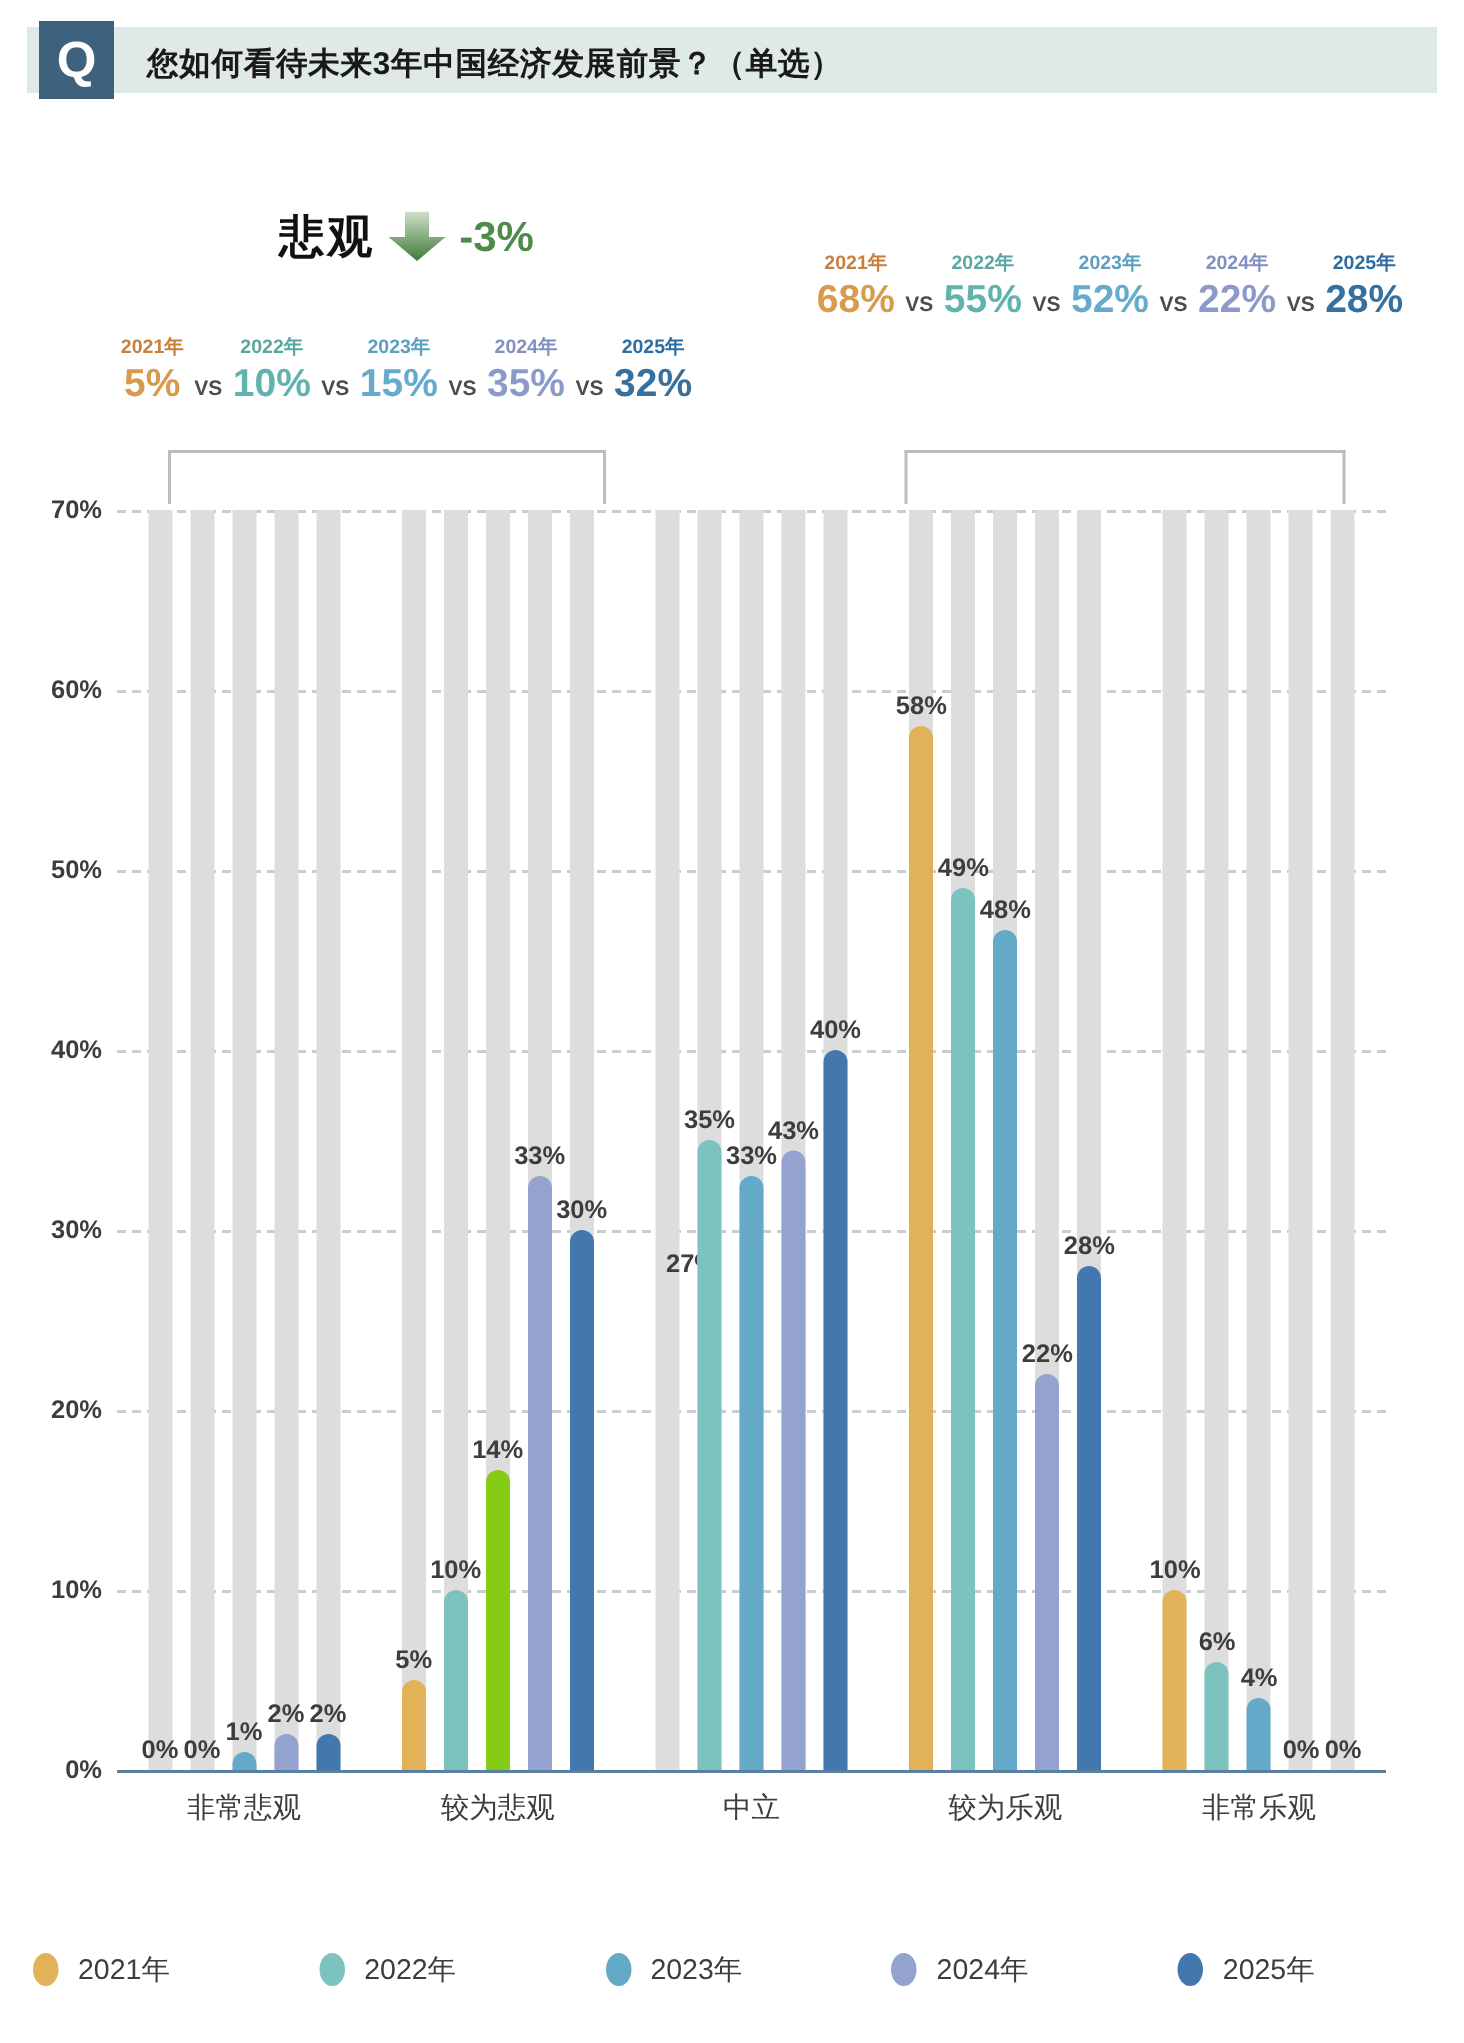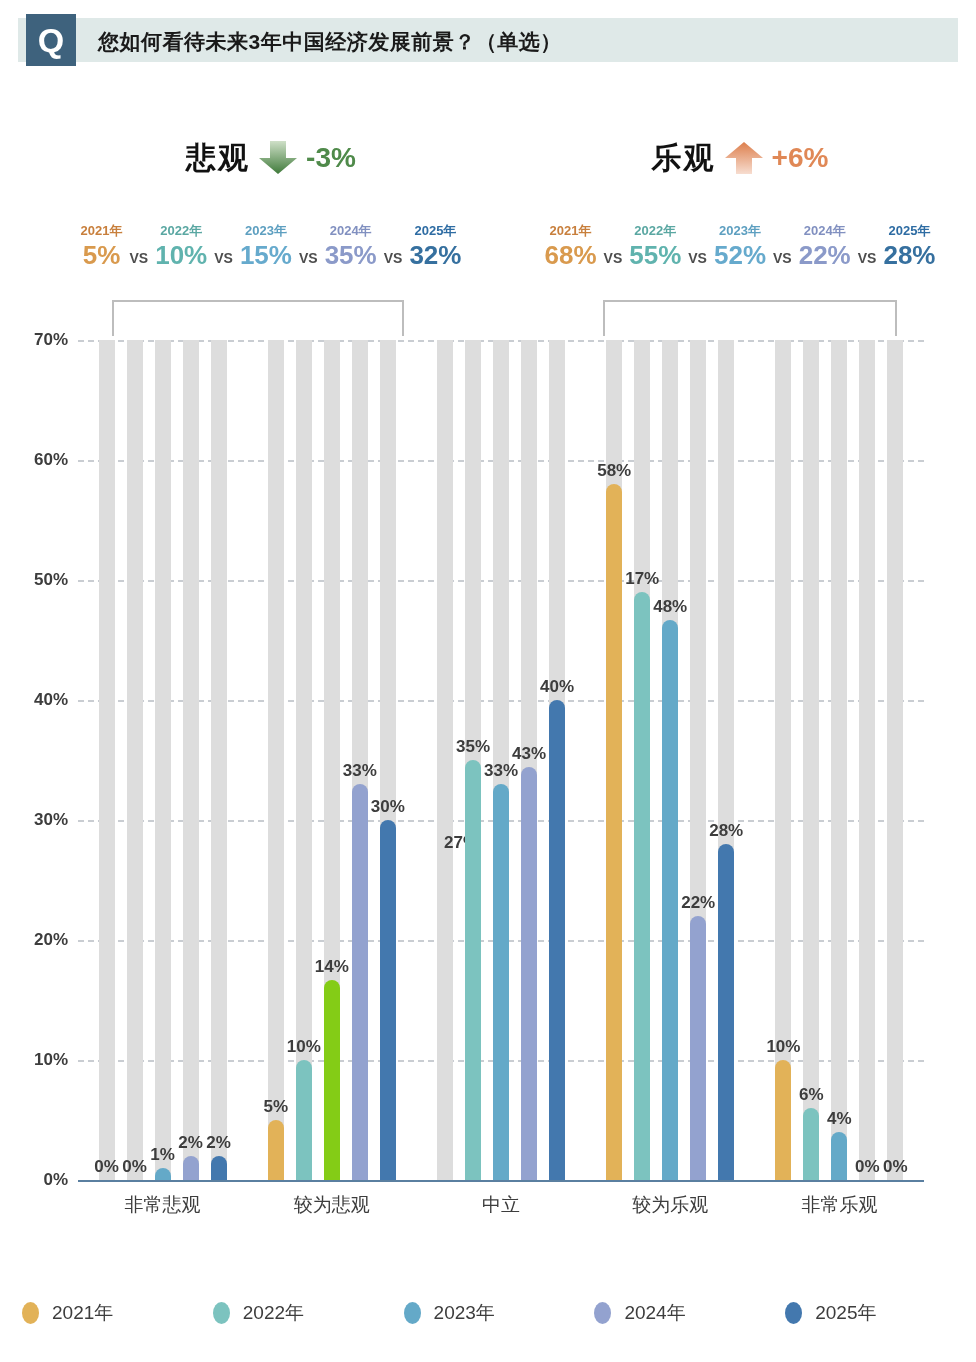--- a/index.html
+++ b/index.html
@@ -169,35 +169,20 @@
     </div>
     <span class="vs">VS</span>
     <div class="yearcell">
       <span class="yr" style="color:#2e6ca3">2025年</span>
       <span class="val" style="color:#36709f">32%</span>
     </div>
   </div>
 </div>
 
 <div class="summary sum-right">
-  <div class="sum-head">
-    <span class="sum-word">乐观</span>
-    <span class="arrow">
-      <svg width="40" height="34" viewBox="0 0 40 34">
-        <defs>
-          <linearGradient id="gup" x1="0" y1="0" x2="0" y2="1">
-            <stop offset="0%" stop-color="#dd7f4d"></stop>
-            <stop offset="100%" stop-color="#f7ddd0"></stop>
-          </linearGradient>
-        </defs>
-        <path d="M20 1 L39 17 H28 V33 H12 V17 H1 Z" fill="url(#gup)"></path>
-      </svg>
-    </span>
-    <span class="sum-delta delta-up">+6%</span>
-  </div>
   <div class="yearrow">
     <div class="yearcell">
       <span class="yr" style="color:#c87f3c">2021年</span>
       <span class="val" style="color:#d99a4e">68%</span>
     </div>
     <span class="vs">VS</span>
     <div class="yearcell">
       <span class="yr" style="color:#5aa7a2">2022年</span>
       <span class="val" style="color:#60b3ae">55%</span>
     </div>
@@ -342,21 +327,21 @@
       <div class="group">
         <div class="barslot">
           <div class="track"></div>
           <div class="bar" style="height: 696px; background: rgb(226, 178, 88);">
             <span class="blabel">58%</span>
           </div>
         </div>
         <div class="barslot">
           <div class="track"></div>
           <div class="bar" style="height: 588px; background: rgb(124, 195, 191);">
-            <span class="blabel">17%</span>
+            <span class="blabel">49%</span>
           </div>
         </div>
         <div class="barslot">
           <div class="track"></div>
           <div class="bar" style="height: 560px; background: rgb(100, 169, 200);">
             <span class="blabel">48%</span>
           </div>
         </div>
         <div class="barslot">
           <div class="track"></div>

